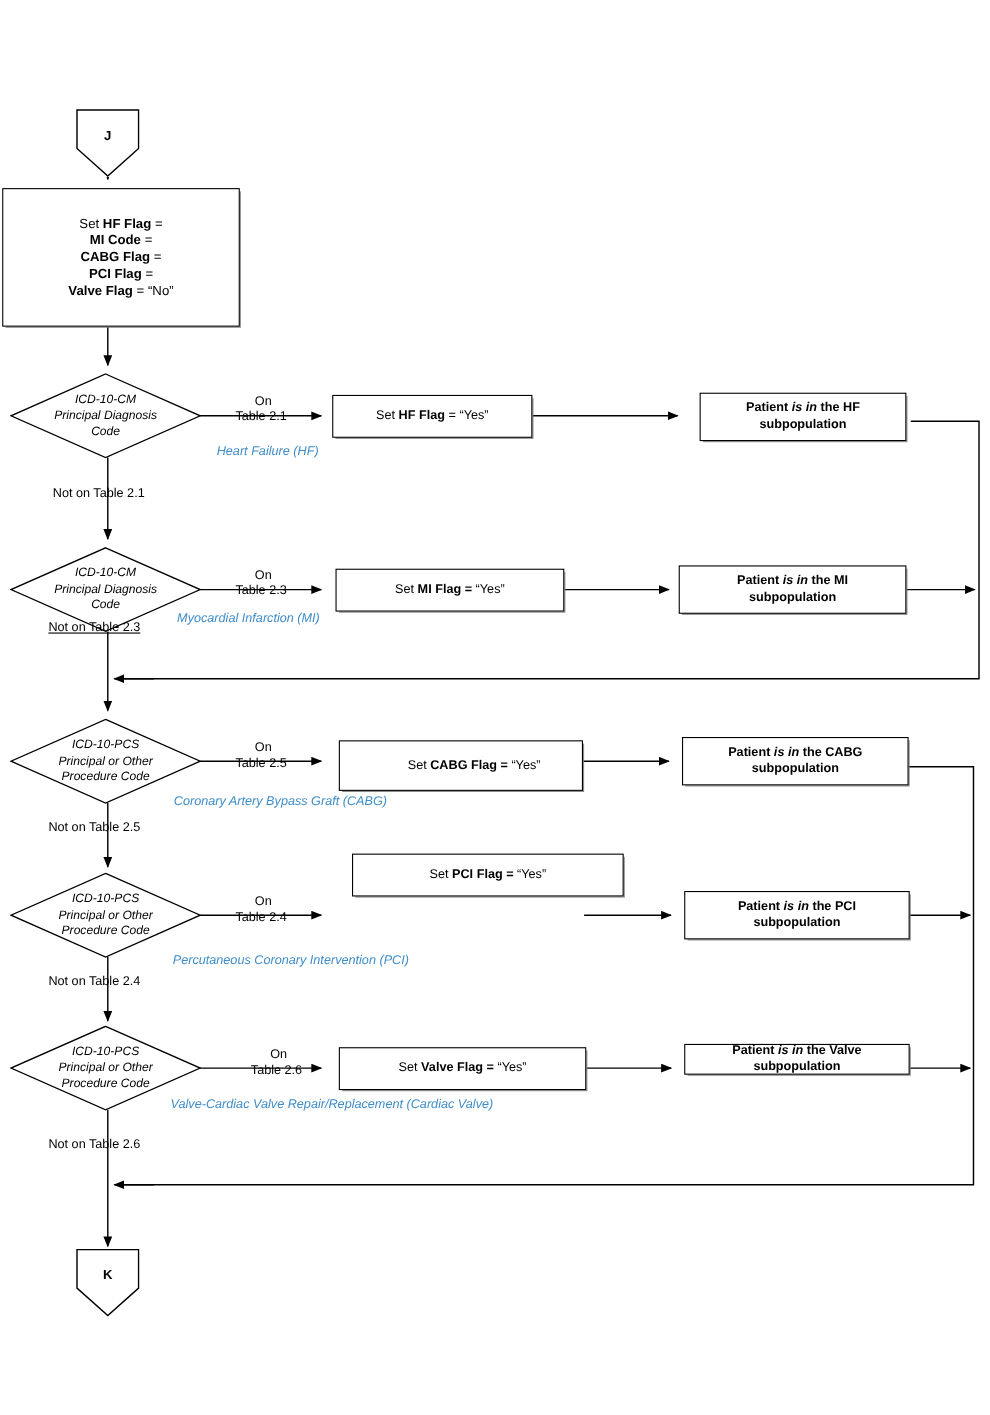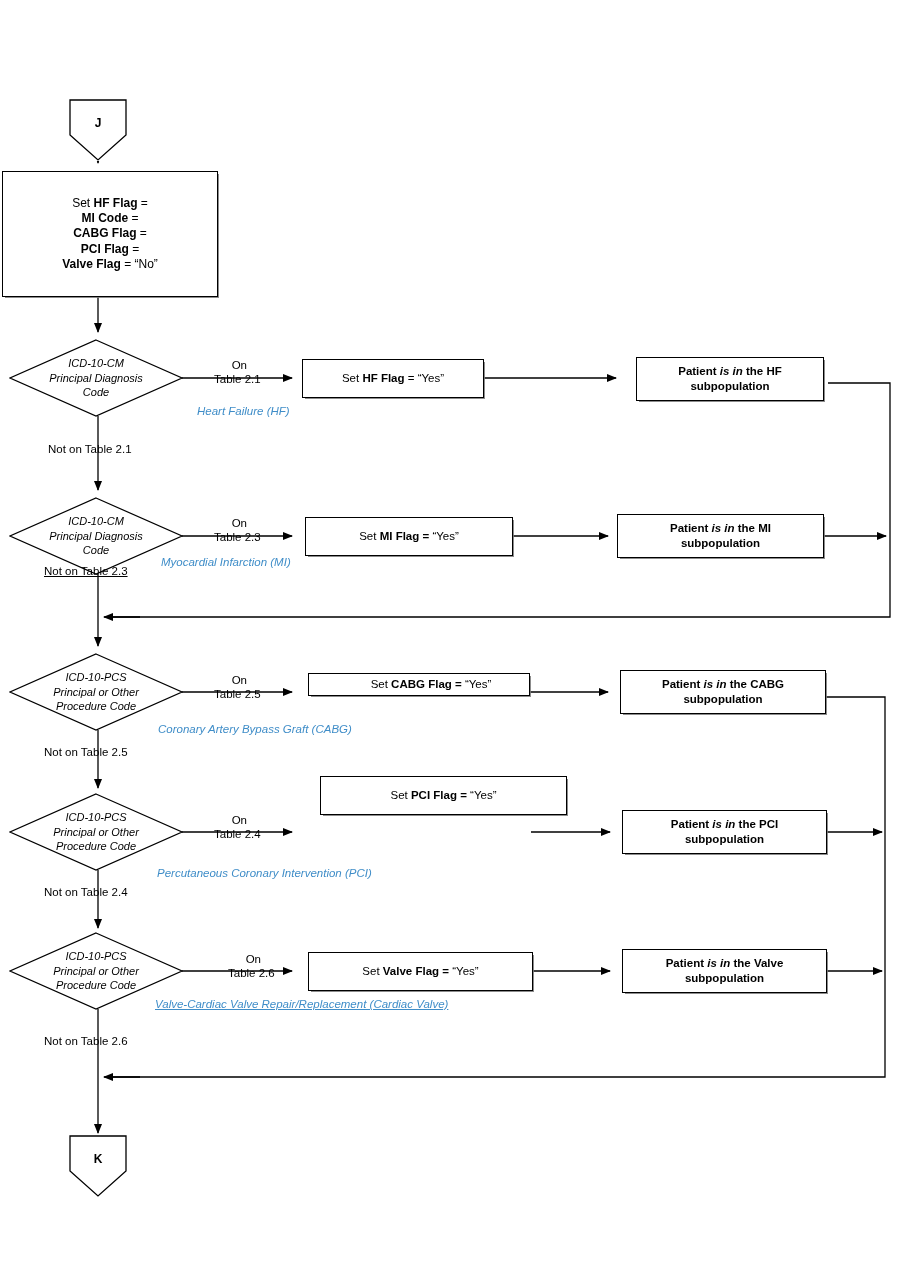--- a/index.html
+++ b/index.html
@@ -251,21 +251,21 @@
       <div>Procedure Code</div>
     </div>
   </div>
   <div class="tlabel" style="left:214px; top:673px;">
     <div style="text-align:center; padding-left:4px;">On</div>
     <div>Table 2.5</div>
   </div>
   <div class="tlabel blue" style="left:158px; top:722px;">Coronary Artery Bypass Graft (CABG)</div>
   <div class="tlabel" style="left:44px; top:745px;">Not on Table 2.5</div>
 
-  <div class="node rect" style="left:308px; top:673px; width:222px; height:23px;padding-left:24px;">
+  <div class="node rect" style="left:308px; top:673px; width:222px; height:46px;padding-left:24px;">
     <div class="rect-inner f11">
       <span>Set </span><span class="b">CABG Flag =</span><span>  “Yes”</span>
     </div>
   </div>
 
   <div class="node rect" style="left:620px; top:670px; width:206px; height:44px;">
     <div class="rect-inner f11 b">
       <div>
         <span>Patient </span><span class="i">is in</span><span> the CABG</span>
       </div>
@@ -312,30 +312,30 @@
     <div class="dlbl">
       <div>ICD-10-PCS</div>
       <div>Principal or Other</div>
       <div>Procedure Code</div>
     </div>
   </div>
   <div class="tlabel" style="left:228px; top:952px;">
     <div style="text-align:center; padding-left:4px;">On</div>
     <div>Table 2.6</div>
   </div>
-  <div class="tlabel blue" style="left:155px; top:997px;text-decoration:underline;">Valve-Cardiac Valve Repair/Replacement (Cardiac Valve)</div>
+  <div class="tlabel blue" style="left:155px; top:997px;">Valve-Cardiac Valve Repair/Replacement (Cardiac Valve)</div>
   <div class="tlabel" style="left:44px; top:1034px;">Not on Table 2.6</div>
 
   <div class="node rect" style="left:308px; top:952px; width:225px; height:39px;">
     <div class="rect-inner f11">
       <span>Set </span><span class="b">Valve Flag =</span><span>  “Yes”</span>
     </div>
   </div>
 
-  <div class="node rect" style="left:622px; top:949px; width:205px; height:44px;">
+  <div class="node rect" style="left:622px; top:949px; width:205px; height:28px;">
     <div class="rect-inner f11 b">
       <div>
         <span>Patient </span><span class="i">is in</span><span> the Valve</span>
       </div>
       <div>subpopulation</div>
     </div>
   </div>
 
   <div class="node term" style="left:69px; top:1135px;">
     <svg class="glyph" viewBox="0 0 58 62">

